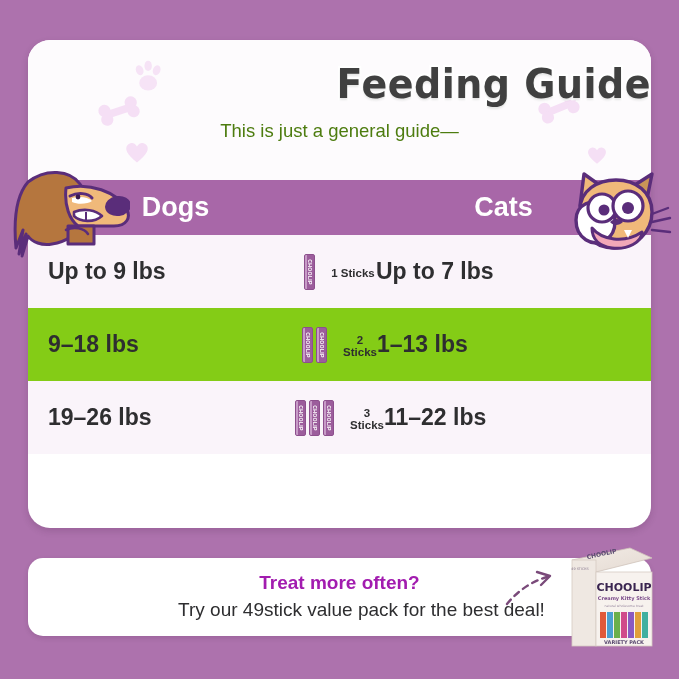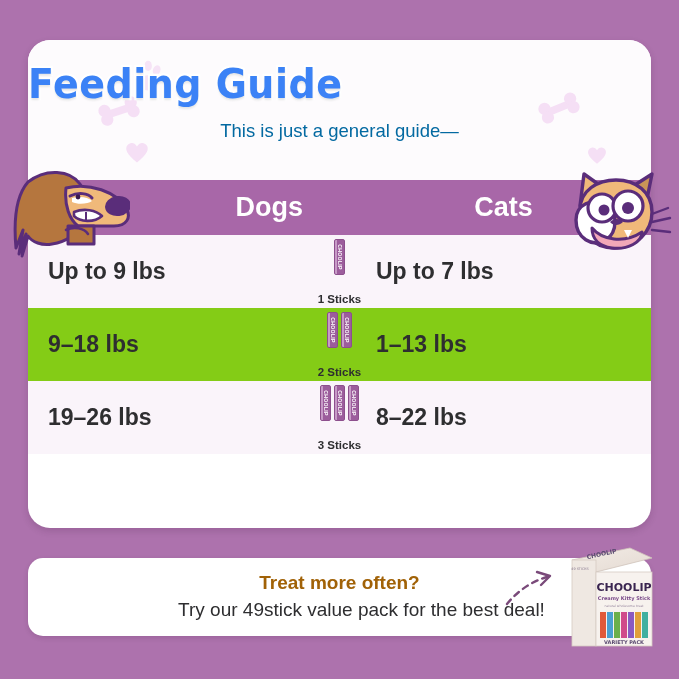--- a/index.html
+++ b/index.html
@@ -45,61 +45,61 @@
   .deco-paw { left: 104px; top: 20px; width: 34px; height: 34px; }
   .deco-bone-l { left: 68px; top: 57px; width: 46px; height: 28px; transform: rotate(-18deg); }
   .deco-heart-l { left: 96px; top: 100px; width: 26px; height: 24px; }
   .deco-bone-r { left: 508px; top: 54px; width: 46px; height: 28px; transform: rotate(-22deg); }
   .deco-heart-r1 { left: 558px; top: 105px; width: 22px; height: 20px; }
 
   .title {
     position: absolute;
     left: 0; right: 0;
     top: 22px;
-    text-align: left;
+    text-align: right;
     font-family: "DejaVu Sans", sans-serif;
     font-size: 38px;
     font-weight: 700;
     letter-spacing: 0.5px;
-    color: #3b82f6;
+    color: #404040;
     -webkit-text-stroke: 4px #ffffff;
     paint-order: stroke fill;
     text-shadow: 0 2px 2px rgba(0,0,0,0.10);
   }
   .title-inner {
     display: inline-block;
     transform: scaleY(1.08);
   }
 
   .subtitle {
     position: absolute;
     left: 0; right: 0;
     top: 78px;
     text-align: center;
     font-size: 18.5px;
     font-weight: 500;
     line-height: 1.38;
-    color: #0369a1;
+    color: #4d7c0f;
   }
 
   
   .table-head {
     position: relative;
     height: 55px;
     background: #a867a8;
     display: flex;
     align-items: center;
   }
   .th {
     font-size: 27px;
     font-weight: 700;
     color: #ffffff;
     text-align: center;
   }
-  .th-dogs { width: 255px; margin-left: 20px; text-align: right; }
+  .th-dogs { width: 255px; margin-left: 20px; }
   .th-spacer { flex: 1; }
   .th-cats { width: 255px; margin-right: 20px; }
 
   
   .row {
     display: flex;
     align-items: center;
     height: 73px;
   }
   .row.alt { background: #faf4fa; }
@@ -111,21 +111,21 @@
     font-size: 23px;
     font-weight: 600;
     color: #2e2e30;
   }
   .cell-weight.left { margin-left: 20px; }
   .cell-weight.right { margin-right: 20px; }
 
   .cell-sticks {
     flex: 1;
     display: flex;
-    flex-direction: column;
+    flex-direction: row;
     align-items: center;
     justify-content: center;
     gap: 16px;
     text-align: center;
   }
   .sticks-group { display: flex; gap: 3px; align-items: flex-end; }
 
   .stick {
     width: 11px;
     height: 36px;
@@ -170,21 +170,21 @@
     border-radius: 15px;
     box-shadow: 0 2px 5px rgba(60,30,60,0.15);
   }
   .bottom-text {
     position: absolute;
     left: 0; right: 0;
     top: 12px;
     text-align: center;
     line-height: 1.42;
   }
-  .bt-1 { font-size: 19px; font-weight: 700; color: #a16207; }
+  .bt-1 { font-size: 19px; font-weight: 700; color: #a21caf; }
   .bt-2 { font-size: 19px; font-weight: 500; color: #2e2e30; padding-left: 44px; }
 
   .arrow-svg { position: absolute; left: 503px; top: 568px; z-index: 6; }
 
   
   .product-box {
     position: absolute;
     left: 562px;
     top: 546px;
     width: 92px;
@@ -282,21 +282,21 @@
               </div>
               <div class="stick">
                 <span class="stick-label">CHOOLIP</span>
               </div>
               <div class="stick">
                 <span class="stick-label">CHOOLIP</span>
               </div>
             </div>
             <div class="sticks-caption">3 Sticks</div>
           </div>
-          <div class="cell-weight right">8–22 lbs</div>
+          <div class="cell-weight right">11–22 lbs</div>
         </div>
       </div>
   </div>
 
   <svg class="mascot mascot-dog" viewBox="0 0 122 108">
     <path d="M20 14 C38 0 62 2 72 16 C80 27 78 42 74 54 C70 66 58 74 44 76 C34 78 24 74 20 68 L14 88 L18 66 L11 86 L15 62 L8 80 C6 58 6 30 20 14 Z" fill="#b5763e" stroke="#5a2d7a" stroke-width="3" stroke-linejoin="round"></path>
     <path d="M58 20 C82 14 108 24 118 40 C124 50 118 58 106 58 L70 58 C62 52 56 38 58 20 Z" fill="#f0b97a" stroke="#5a2d7a" stroke-width="3" stroke-linejoin="round"></path>
     <ellipse cx="110" cy="38" rx="13" ry="10" fill="#5a2d7a" transform="rotate(-8 110 38)"></ellipse>
     <path d="M62 28 C70 24 80 25 84 30" stroke="#5a2d7a" stroke-width="3" fill="none" stroke-linecap="round"></path>
     <path d="M64 30 C72 28 80 29 84 33 C80 36 70 37 64 34 Z" fill="#ffffff"></path>

